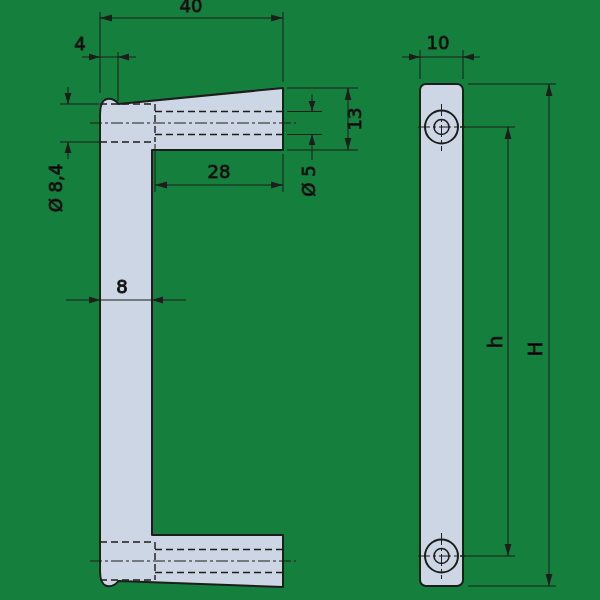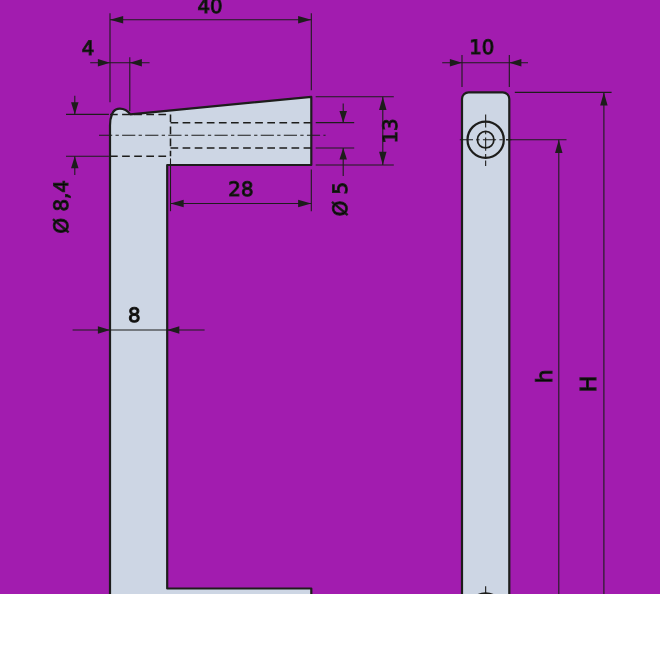--- a/index.html
+++ b/index.html
@@ -1,16 +1,16 @@
 <!DOCTYPE html>
 <html><head>
 <meta charset="utf-8">
 <style>
   html,body { margin:0; padding:0; background:#ffffff; }
-  .stage { position:relative; width:600px; height:540px; background:#a21caf; overflow:hidden; }
+  .stage { position:relative; width:600px; height:600px; background:#15803d; overflow:hidden; }
   svg { display:block; }
   .sw2 { stroke-width:2; stroke-linejoin:round; }
   .nf  { fill:none; }
   .dash { stroke-dasharray:7 4; stroke-width:1.4; fill:none; }
   .cl   { stroke-dasharray:12 3 3 3; stroke-width:1; fill:none; }
   .dim  { stroke-width:1; fill:none; }
   .arr  { fill:#1d1d1b; stroke:none; }
   .dim-t { font-family:"DejaVu Sans", sans-serif; font-size:18px; fill:#000000; }
   .dim-t-lg { font-family:"DejaVu Sans", sans-serif; font-size:20px; fill:#000000; }
 </style>

